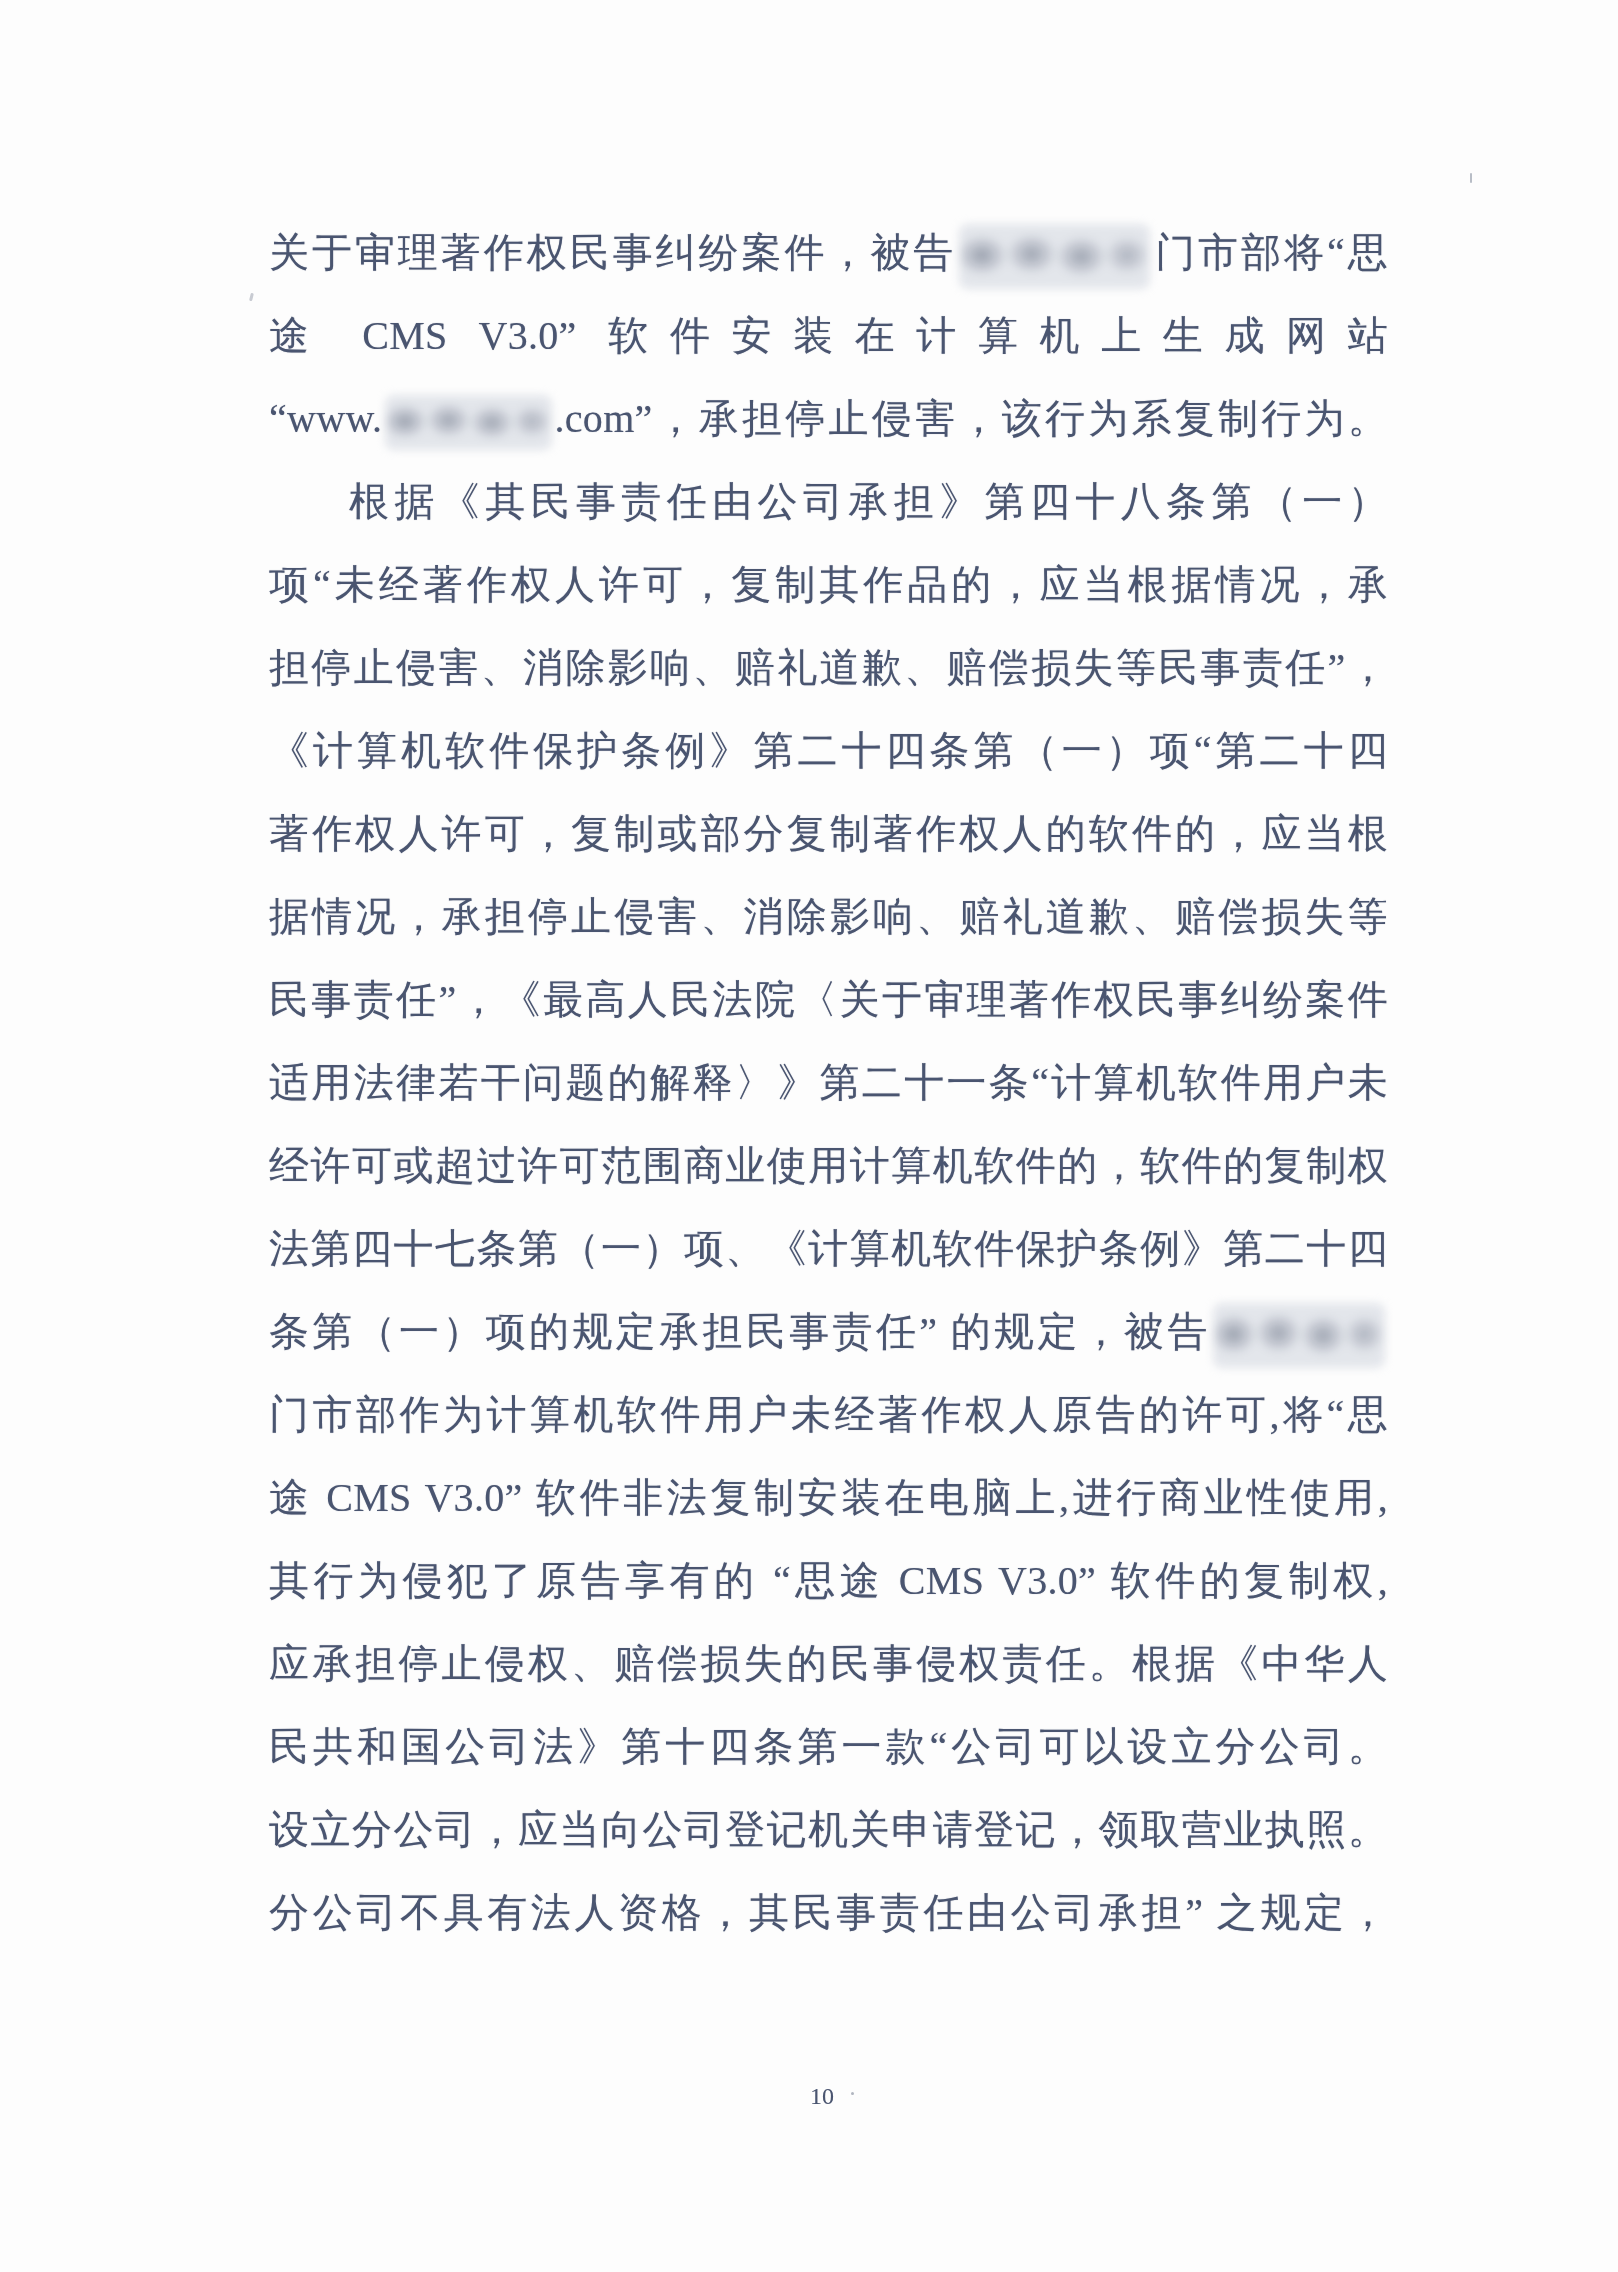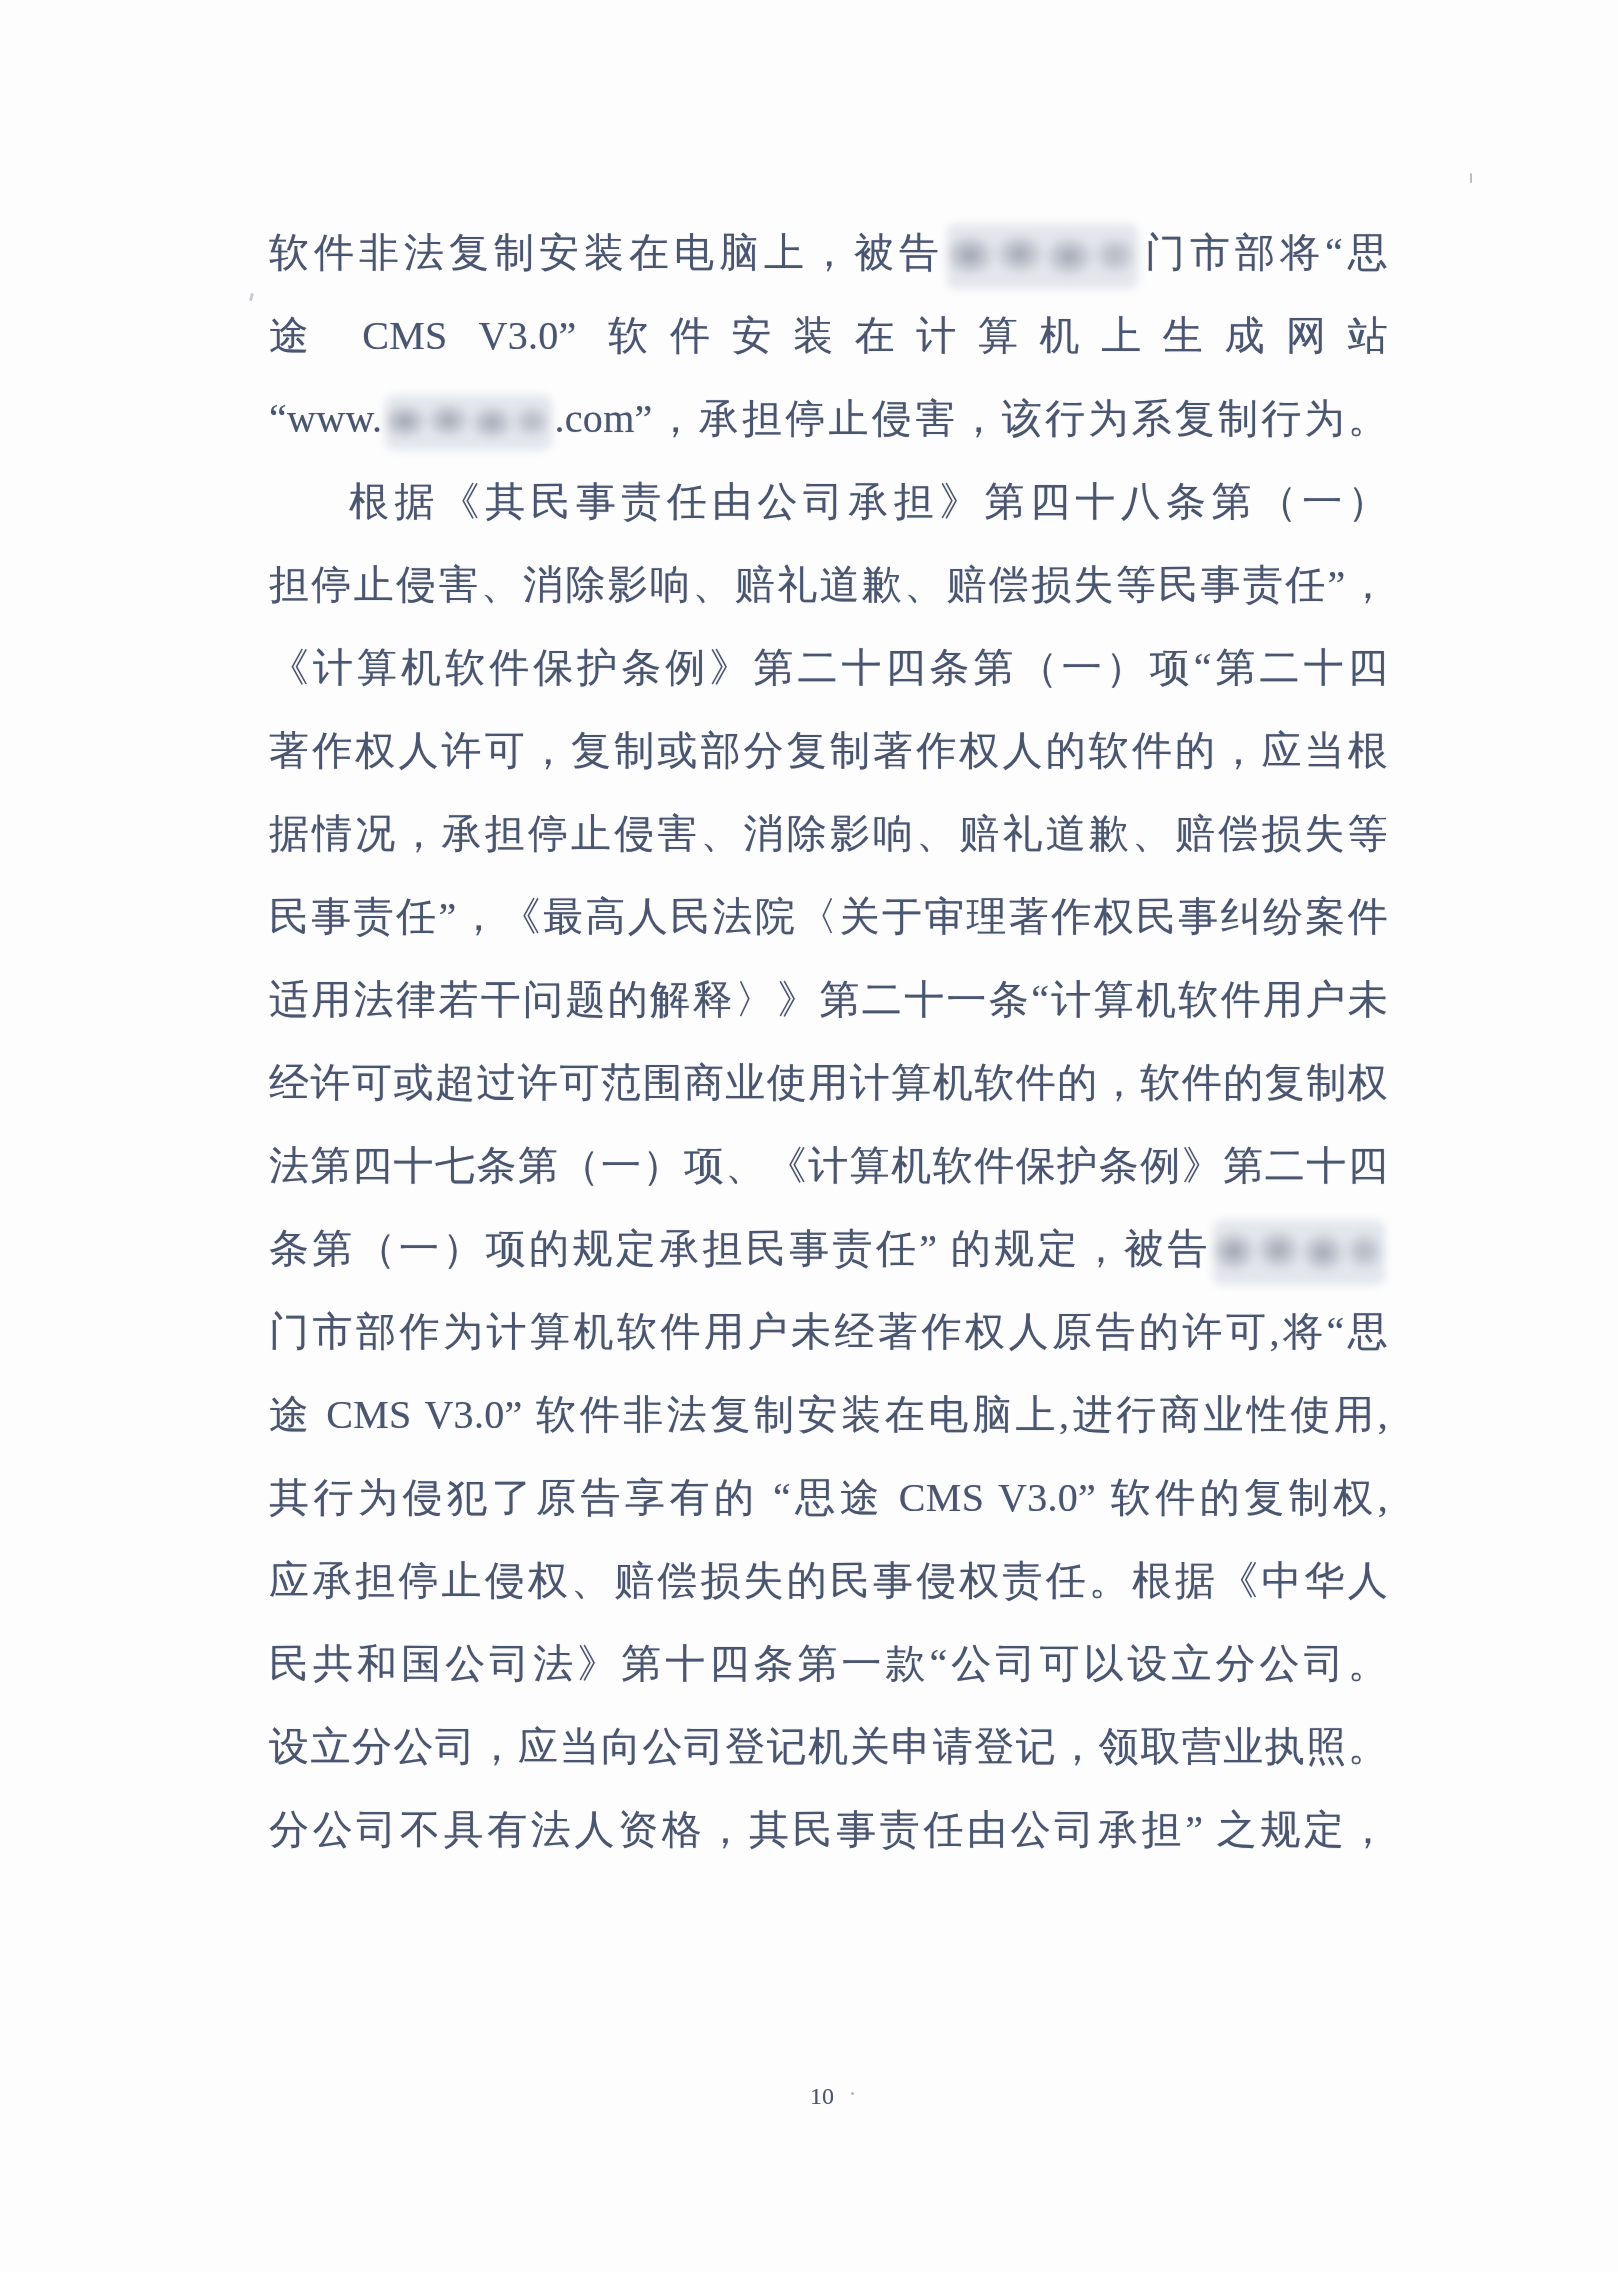--- a/index.html
+++ b/index.html
@@ -70,24 +70,25 @@
   }
   .speck.s1 { left: 1470px; top: 173px; width: 1.9px; height: 9.7px; }
   .speck.s2 { left: 250px; top: 293px; width: 2.6px; height: 7.8px; transform: rotate(14deg); background: rgba(100,110,130,0.35); }
   .speck.s3 { left: 851px; top: 2092px; width: 3.2px; height: 3.2px; border-radius: 50%; background: rgba(100,110,130,0.5); }
 </style>
 </head>
 <body>
 
 <div class="page">
   <div id="text-block">
-      <div class="line"><span>软件非法复制安装在电脑上，被告</span><span class="redaction" style="width: 191px; height: 65px;"></span><span>门市部将“思</span></div>
+      <div class="line"><span>关于审理著作权民事纠纷案件，被告</span><span class="redaction" style="width: 191px; height: 65px;"></span><span>门市部将“思</span></div>
       <div class="line"><span>途 CMS V3.0” 软件安装在计算机上生成网站</span></div>
       <div class="line"><span>“www.</span><span class="redaction" style="width: 167px; height: 55px;"></span><span>.com”，承担停止侵害，该行为系复制行为。</span></div>
       <div class="line indent"><span>根据《其民事责任由公司承担》第四十八条第（一）</span></div>
+      <div class="line"><span>项“未经著作权人许可，复制其作品的，应当根据情况，承</span></div>
       <div class="line"><span>担停止侵害、消除影响、赔礼道歉、赔偿损失等民事责任”，</span></div>
       <div class="line"><span>《计算机软件保护条例》第二十四条第（一）项“第二十四</span></div>
       <div class="line"><span>著作权人许可，复制或部分复制著作权人的软件的，应当根</span></div>
       <div class="line"><span>据情况，承担停止侵害、消除影响、赔礼道歉、赔偿损失等</span></div>
       <div class="line"><span>民事责任”，《最高人民法院〈关于审理著作权民事纠纷案件</span></div>
       <div class="line"><span>适用法律若干问题的解释〉》第二十一条“计算机软件用户未</span></div>
       <div class="line"><span>经许可或超过许可范围商业使用计算机软件的，软件的复制权</span></div>
       <div class="line"><span>法第四十七条第（一）项、《计算机软件保护条例》第二十四</span></div>
       <div class="line"><span>条第（一）项的规定承担民事责任” 的规定，被告</span><span class="redaction" style="width: 172px; height: 65px;"></span></div>
       <div class="line"><span>门市部作为计算机软件用户未经著作权人原告的许可,将“思</span></div>

